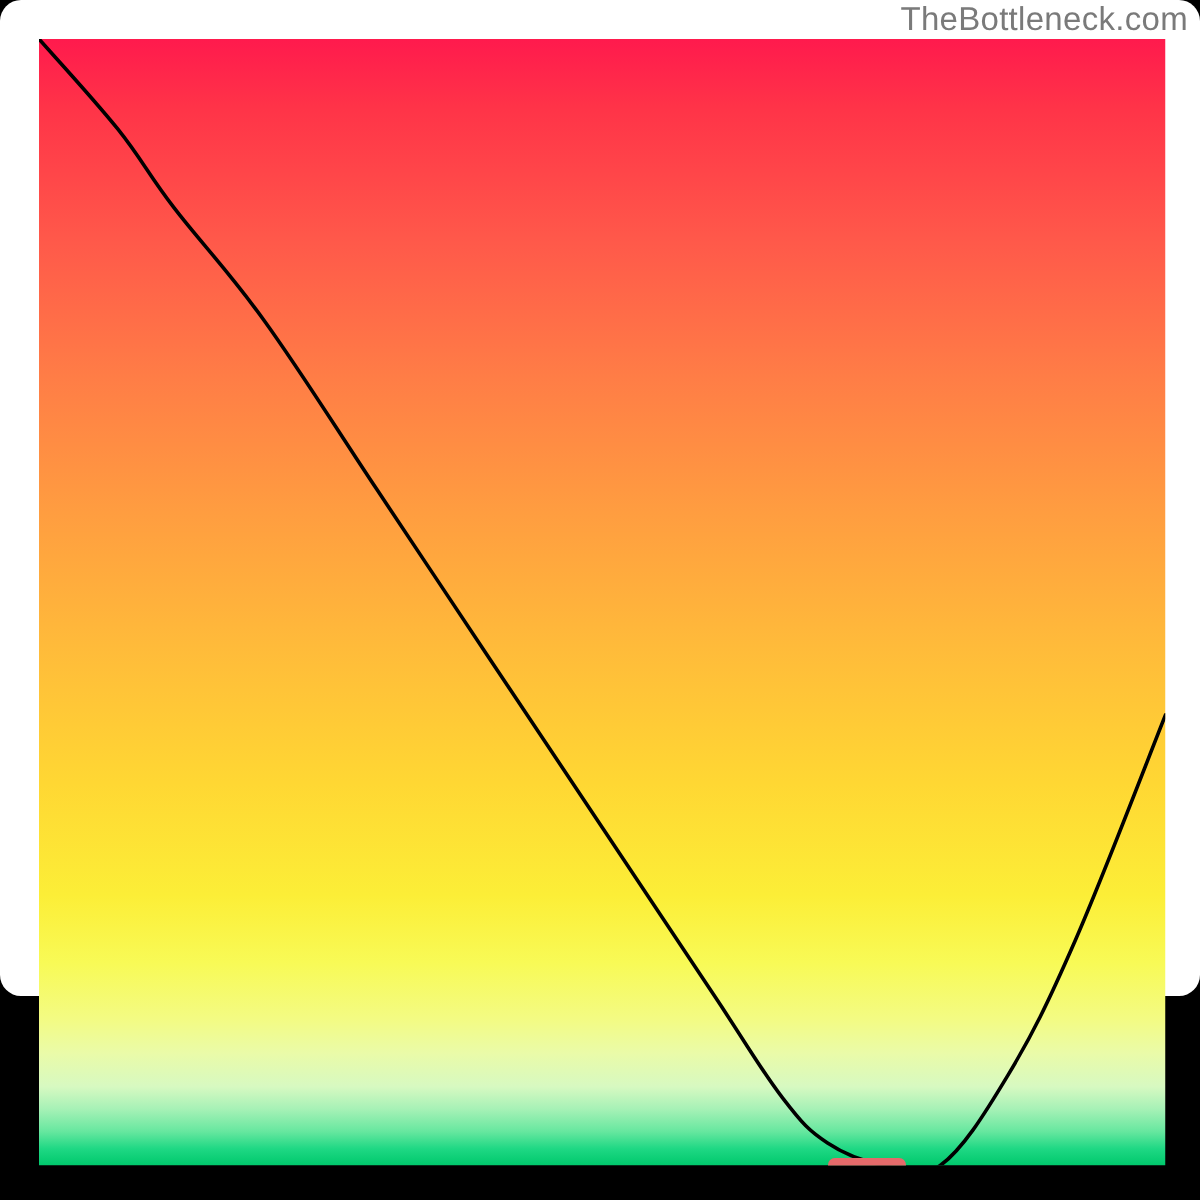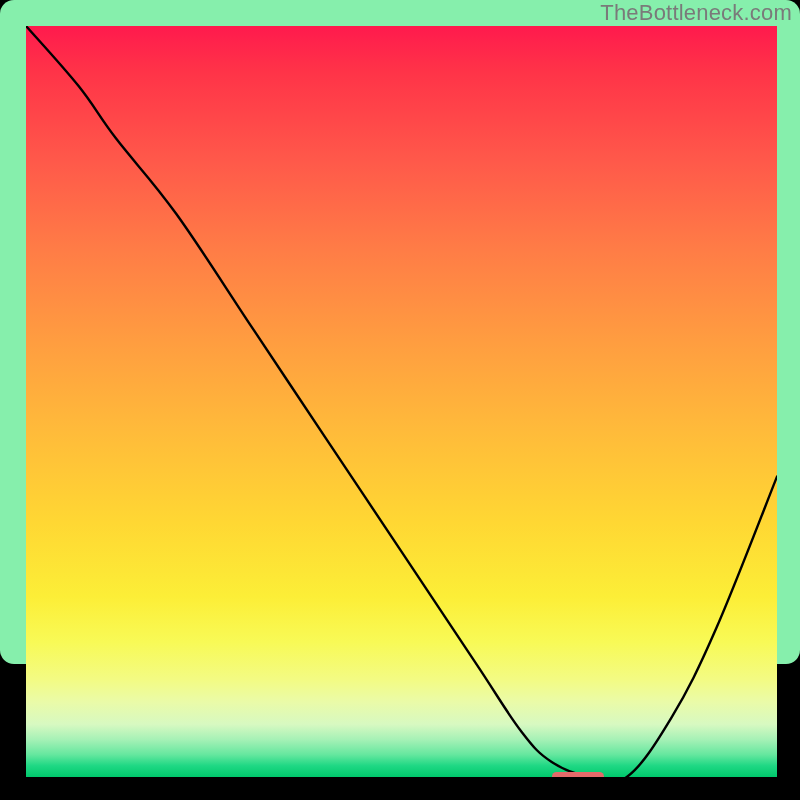--- a/index.html
+++ b/index.html
@@ -7,21 +7,21 @@
     padding: 0;
     width: 800px;
     height: 800px;
     background: #000;
     overflow: hidden;
   }
   .outer {
     position: relative;
     width: 800px;
     height: 664px;
-    background: #86efac;
+    background: #ffffff;
     border-radius: 14px;
   }
   .plot {
     position: absolute;
     left: 26px;
     top: 26px;
     width: 751px;
     height: 751px;
     overflow: hidden;
   }

